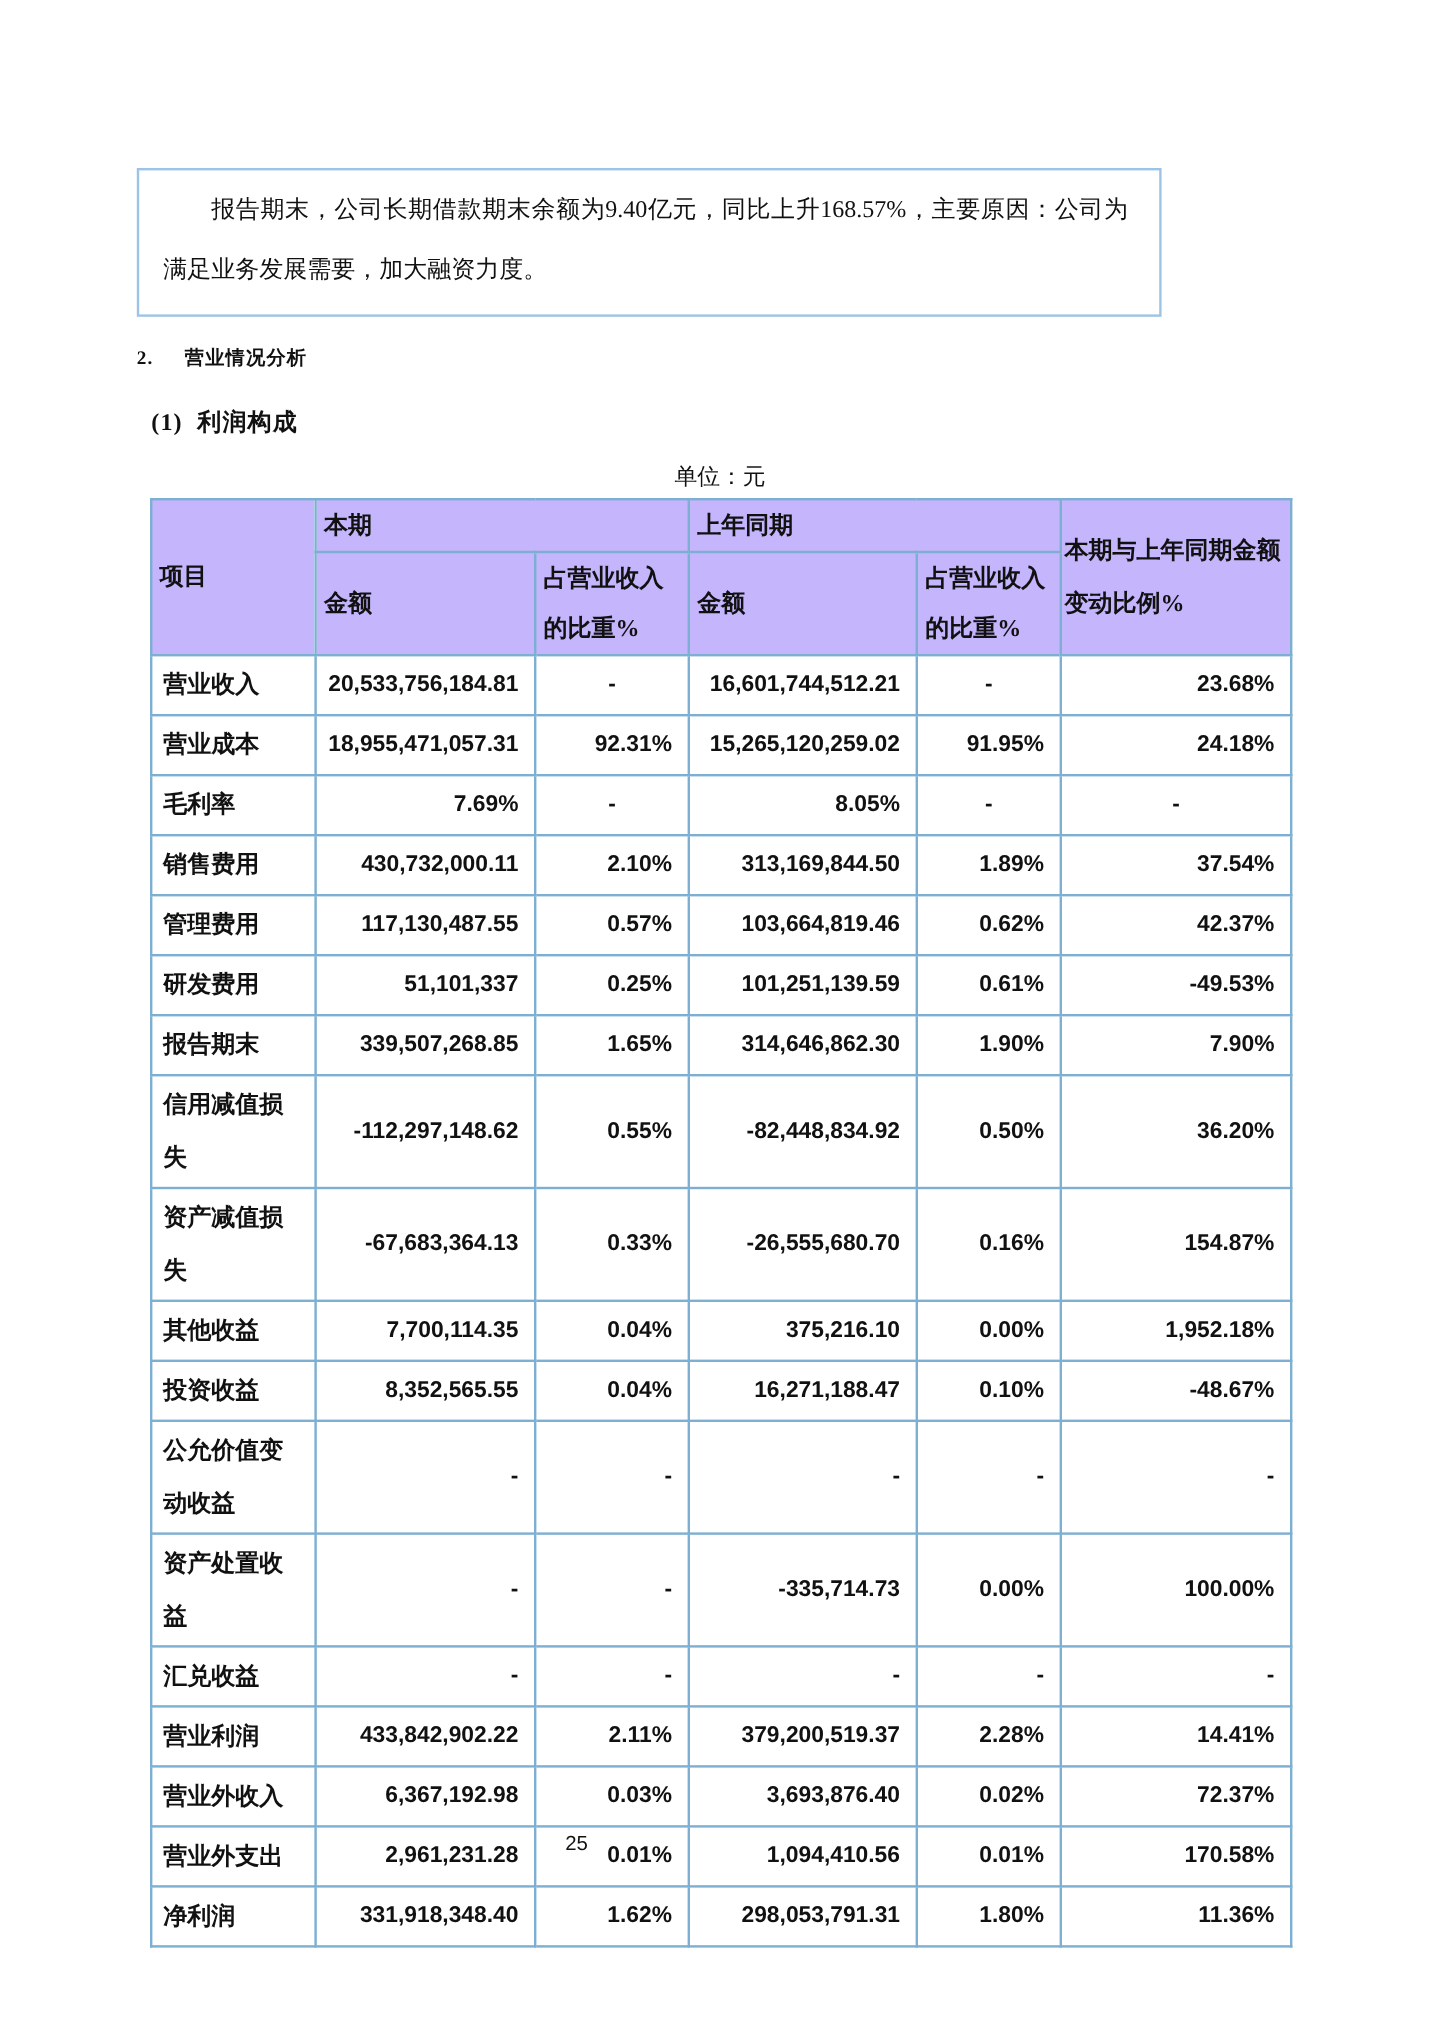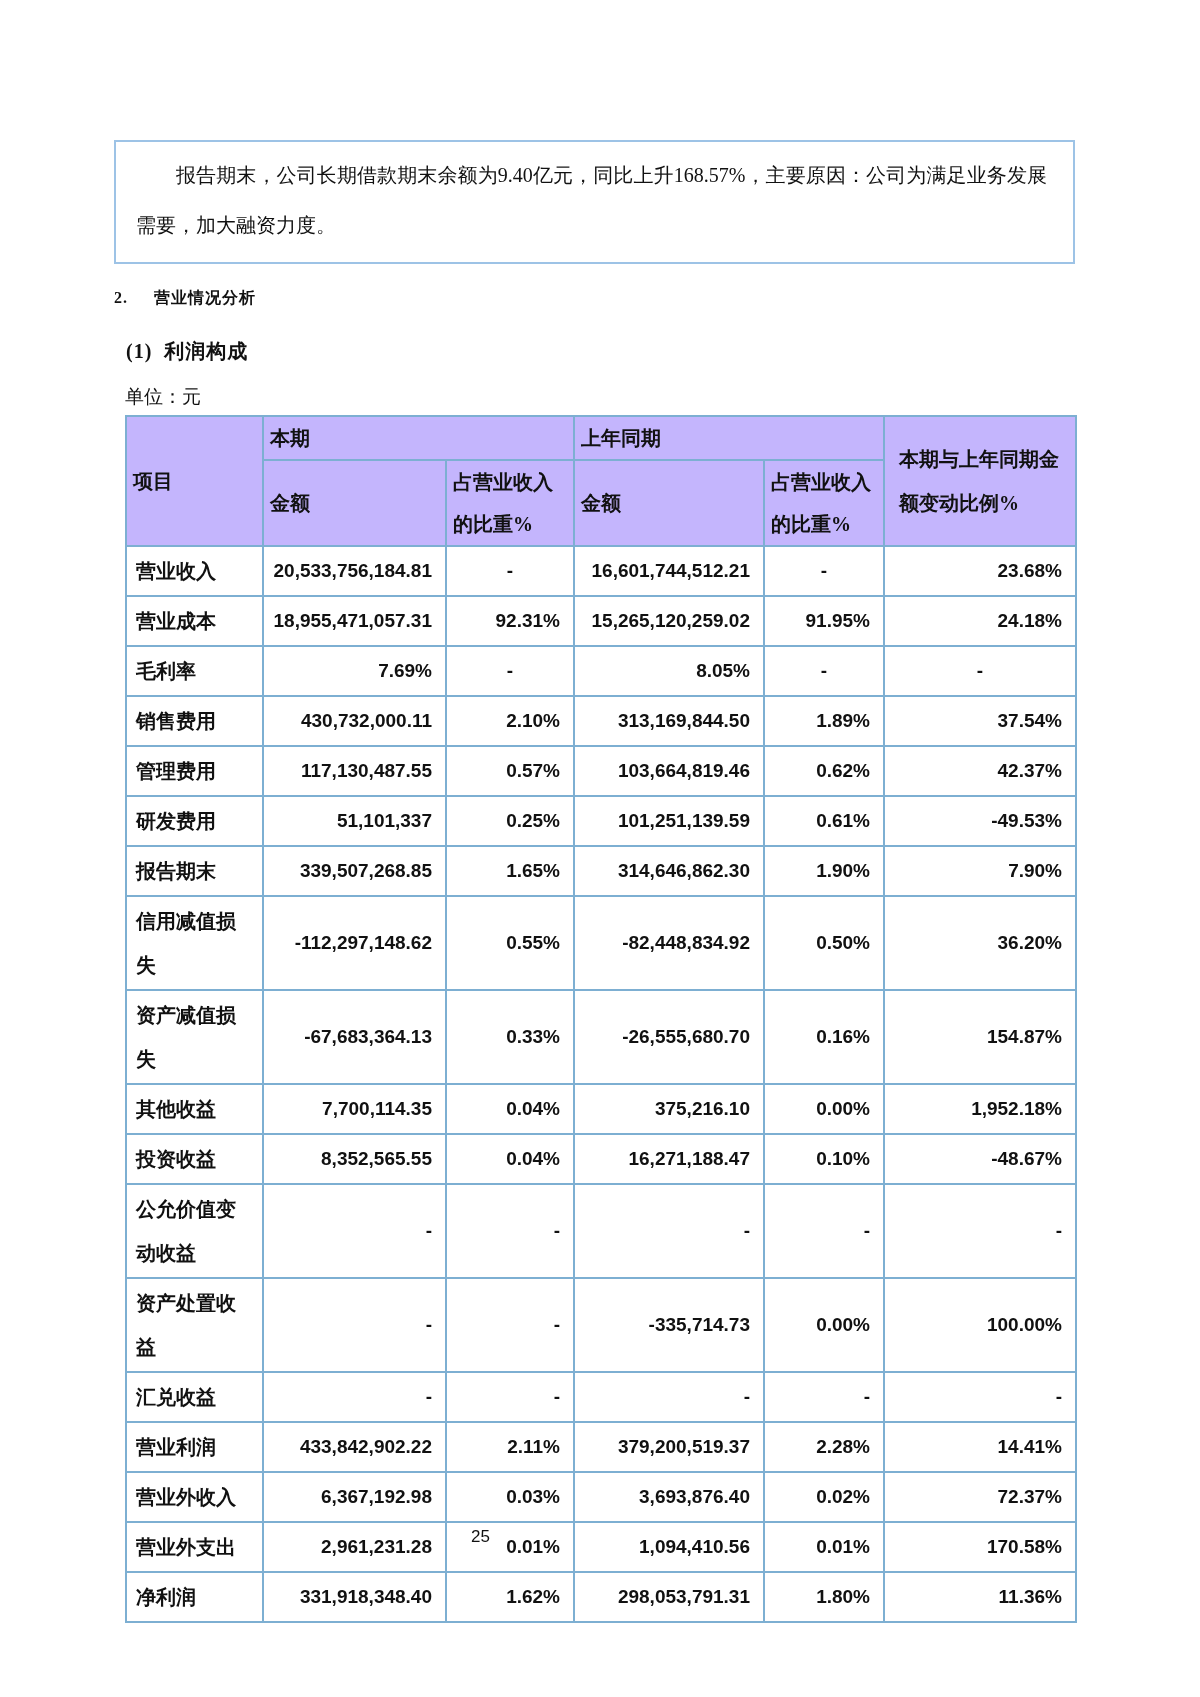--- a/index.html
+++ b/index.html
@@ -7,21 +7,21 @@
     width: 1200px; height: 1697px;
     background: #ffffff;
     position: relative;
     font-family: "Liberation Serif", serif;
     color: #111111;
     -webkit-font-smoothing: antialiased;
   }
   .note-box {
     position: absolute;
     left: 114px; top: 140px;
-    width: 961px;
+    width: 854px;
     box-sizing: border-box;
     border: 2px solid #9dc3e6;
     padding: 8px 26px 12px 20px;
     font-size: 20px;
     line-height: 50px;
     text-align: justify;
   }
   .note-box p { margin: 0; text-indent: 2em; }
   .heading-1 {
     position: absolute;
@@ -34,21 +34,21 @@
     position: absolute;
     left: 126px; top: 338px;
     font-size: 20px; font-weight: bold;
     letter-spacing: 1px;
   }
   .heading-2 .num { display: inline-block; margin-right: 12px; font-weight: bold; }
   .unit-label {
     position: absolute;
     left: 125px; top: 384px;
     width: 950px;
-    text-align: left;
+    text-align: center;
     font-size: 19px;
   }
   table.profit-table {
     position: absolute;
     left: 125px; top: 415px;
     border-collapse: collapse;
     table-layout: fixed;
     width: 950px;
     font-size: 20px;
   }
@@ -60,21 +60,21 @@
   }
   .profit-table thead th {
     background: #c4b5fd;
     font-weight: bold;
     text-align: left;
     padding: 0 6px;
     line-height: 42px;
   }
   .profit-table thead tr.hr1 { height: 40px; }
   .profit-table thead tr.hr2 { height: 84px; }
-  .profit-table th.h-change { padding: 0 14px; line-height: 44px; }
+  .profit-table th.h-change { padding: 0 2px; line-height: 44px; }
   .profit-table tbody tr { height: 41px; font-weight: bold; }
   .profit-table tbody tr.tall { height: 84px; }
   .profit-table td.c-item {
     text-align: left;
     padding: 2px 16px 2px 9px;
     line-height: 44px;
   }
   .profit-table td.c-num {
     text-align: right;
     padding: 2px 13px 2px 4px;

